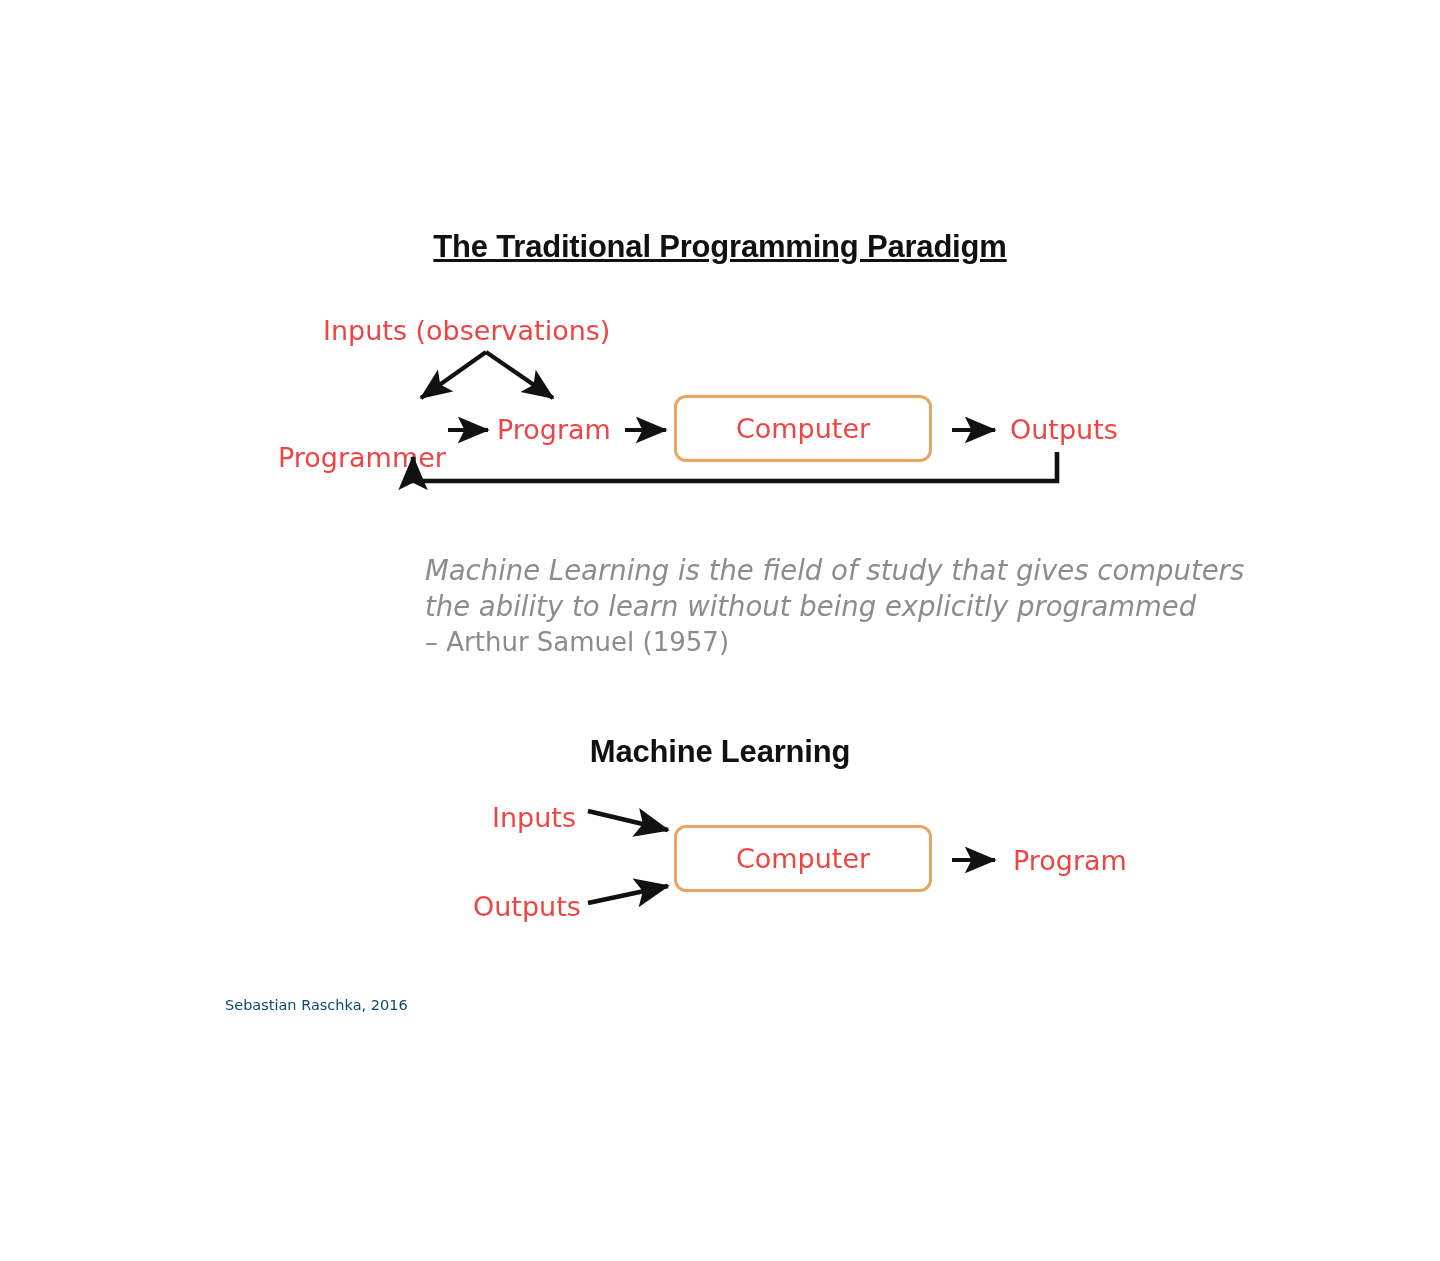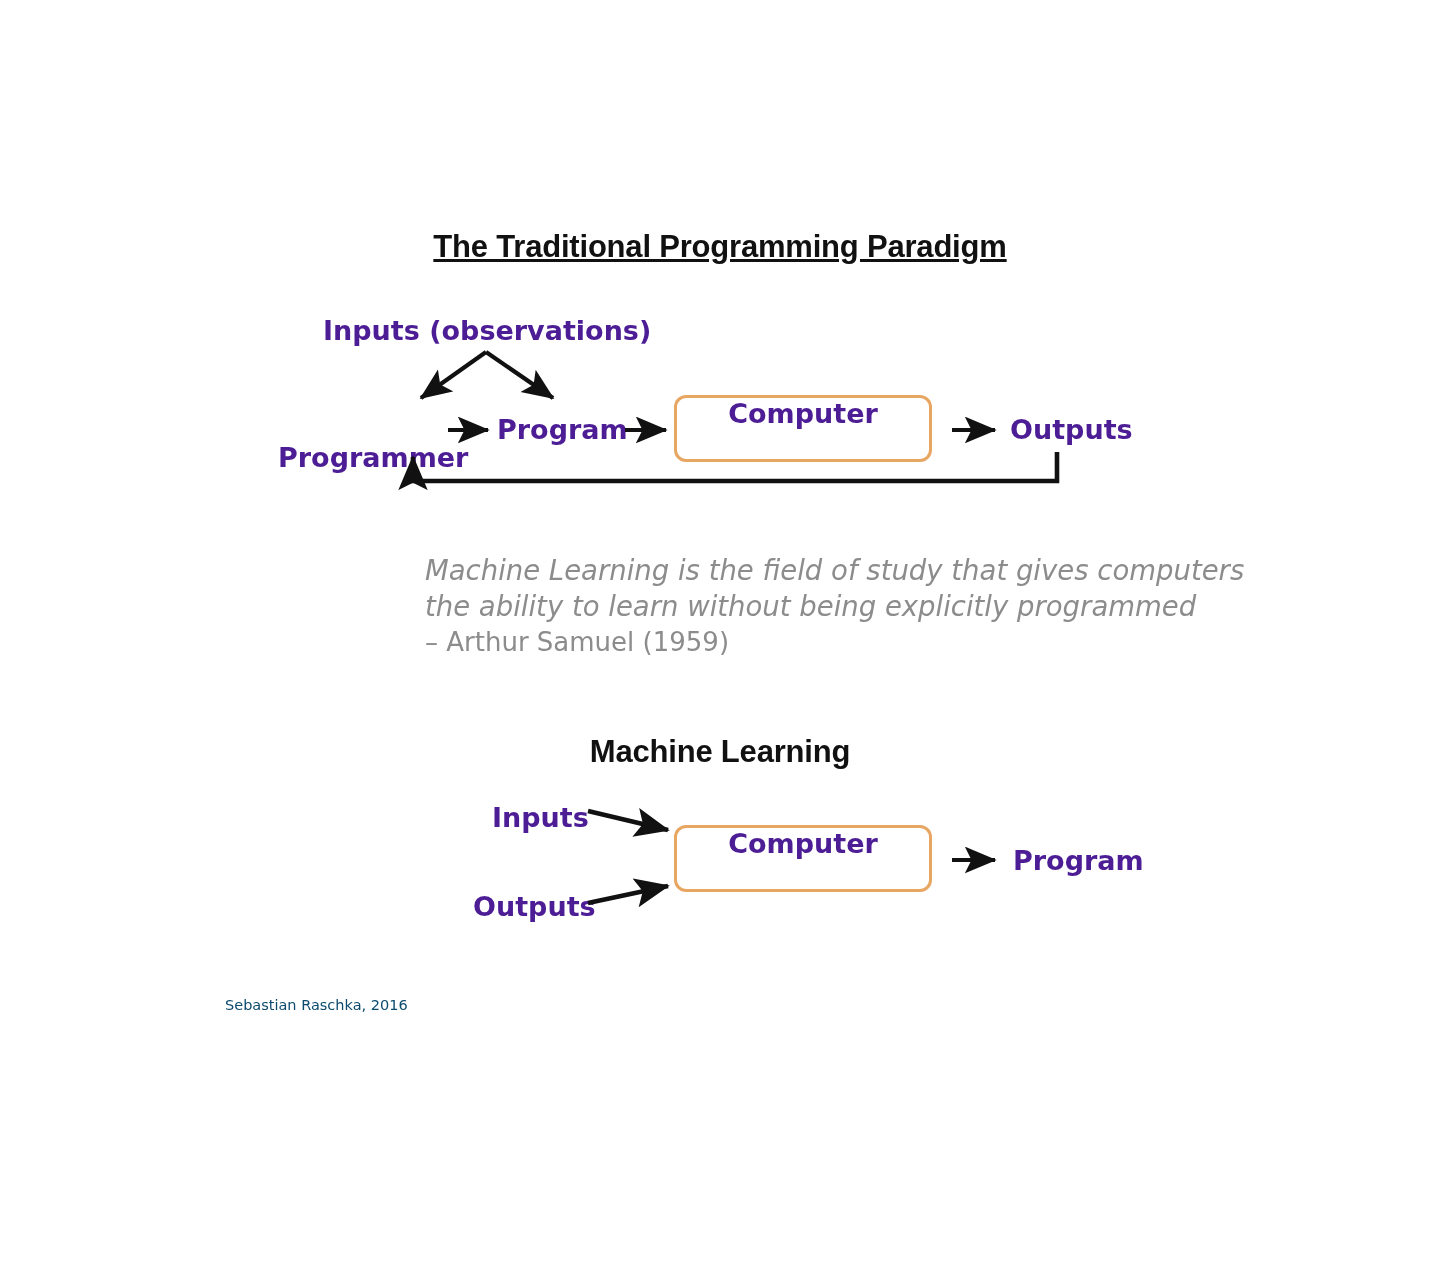--- a/index.html
+++ b/index.html
@@ -37,34 +37,34 @@
     text-decoration: underline;
   }
   #title-ml {
     left: 0; right: 0;
     top: 734px;
   }
 
   
   .node-label {
     font-size: 27px;
-    color: #4c1d95;
+    color: #ef4444;
     white-space: nowrap;
     font-family: "DejaVu Sans", sans-serif;
-    font-weight: 700;
+    font-weight: 400;
   }
 
   
   .box {
     box-sizing: border-box;
     border: 3px solid #e8a663;
     border-radius: 12px;
     background: #ffffff;
     display: flex;
-    align-items: flex-start;
+    align-items: center;
     justify-content: center;
   }
   .box .node-label { font-size: 27px; }
 
   
   .quote {
     position: absolute;
     left: 425px;
     top: 552px;
     width: 760px;
@@ -119,21 +119,21 @@
 
   <div class="abs box" style="left:674px; top:395px; width:258px; height:67px;">
     <span class="node-label">Computer</span>
   </div>
 
   <div class="abs node-label" style="left:1010px; top:414px;">Outputs</div>
 
   <div class="quote">
     <div class="quote-line">Machine Learning is the field of study that gives computers</div>
     <div class="quote-line">the ability to learn without being explicitly programmed</div>
-    <div class="quote-attrib">– Arthur Samuel (1959)</div>
+    <div class="quote-attrib">– Arthur Samuel (1957)</div>
   </div>
 
   <div class="abs section-title" id="title-ml">Machine Learning</div>
 
   <div class="abs node-label" style="left:492px; top:802px;">Inputs</div>
 
   <div class="abs node-label" style="left:473px; top:891px;">Outputs</div>
 
   <div class="abs box" style="left:674px; top:825px; width:258px; height:67px;">
     <span class="node-label">Computer</span>

